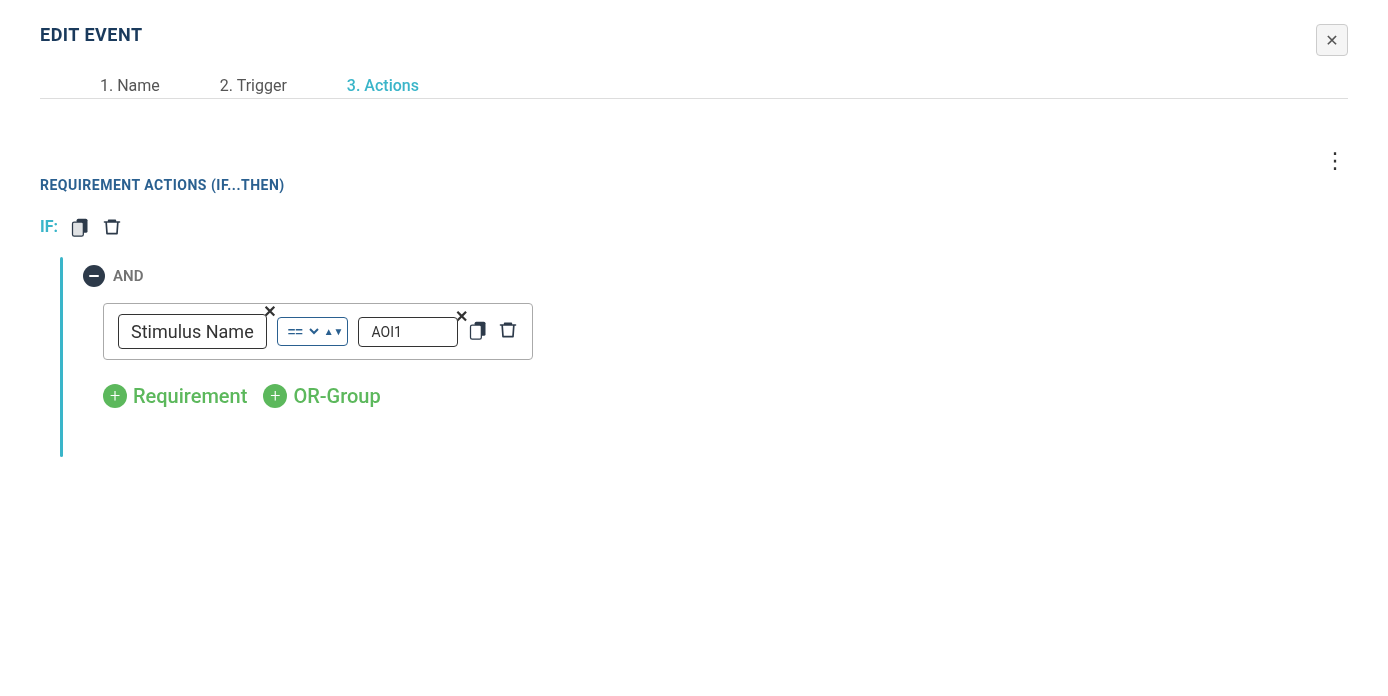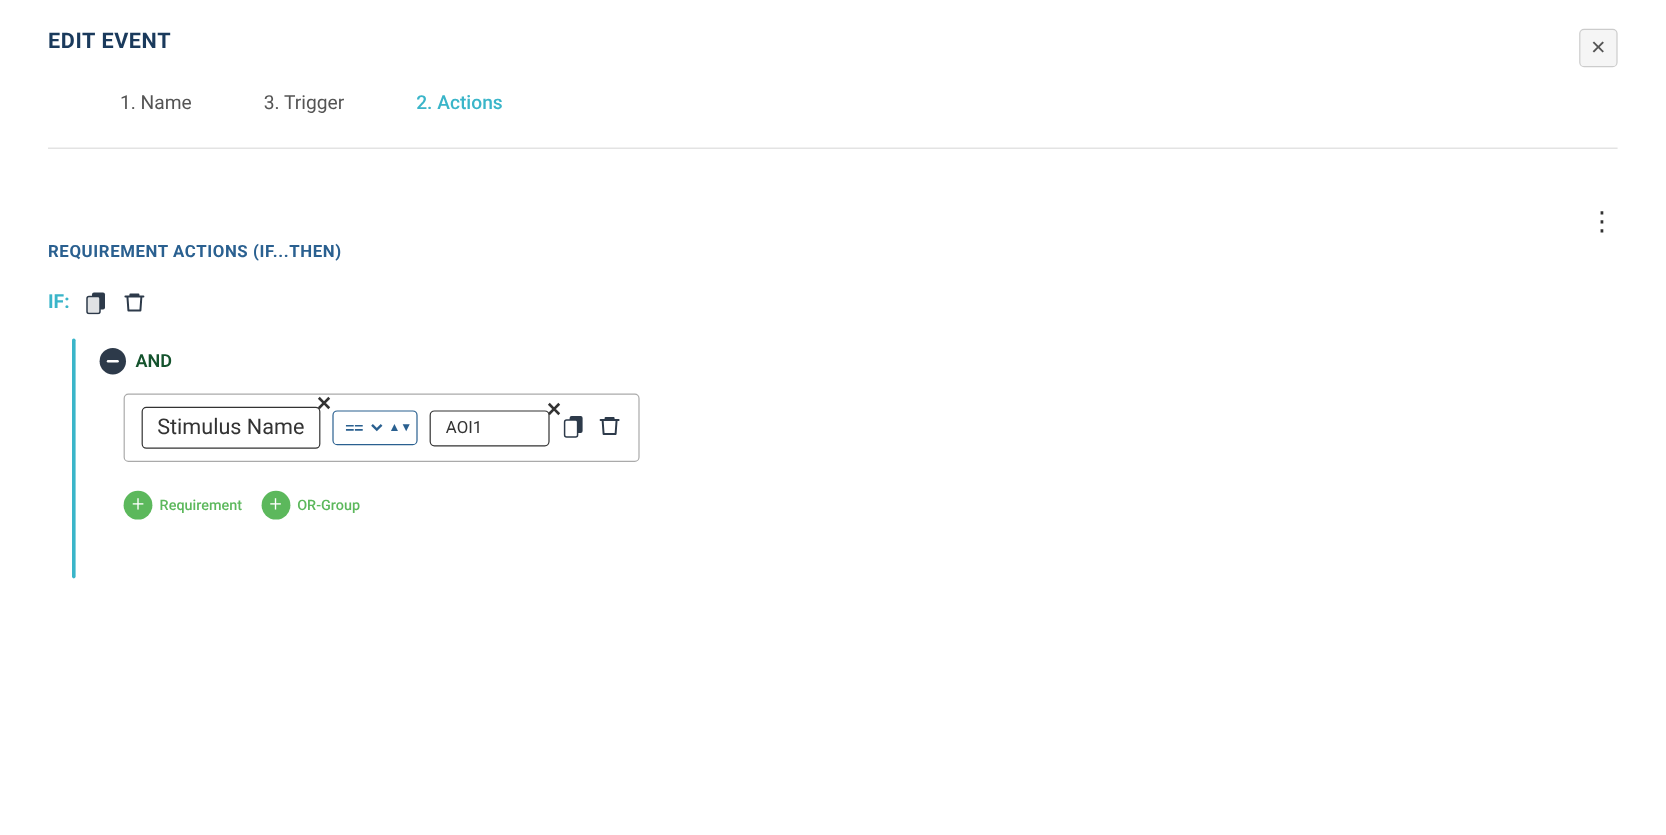--- a/index.html
+++ b/index.html
@@ -39,21 +39,21 @@
       justify-content: center;
       font-size: 16px;
       color: #555;
     }
 
     
     .steps {
       display: flex;
       align-items: center;
       gap: 60px;
-      margin-bottom: 28px;
+      margin-bottom: 3px;
       padding-left: 60px;
     }
     .step {
       font-size: 16px;
       color: #555;
       cursor: pointer;
     }
     .step.active {
       color: #3ab5c9;
       font-weight: 500;
@@ -138,21 +138,21 @@
     .minus-circle::before {
       content: '';
       width: 10px;
       height: 2px;
       background: #fff;
       border-radius: 1px;
     }
     .and-label {
       font-size: 15px;
       font-weight: 600;
-      color: #14532d;
+      color: #737373;
     }
 
     
     .condition-wrapper {
       border: 1px solid #aaa;
       border-radius: 4px;
       padding: 10px 14px;
       margin-bottom: 16px;
       display: inline-flex;
       flex-direction: column;
@@ -254,21 +254,21 @@
     }
     .plus-circle::before {
       content: '+';
       color: #fff;
       font-size: 18px;
       font-weight: 300;
       line-height: 1;
       margin-top: -1px;
     }
     .add-label {
-      font-size: 12px;
+      font-size: 20px;
       color: #5cb85c;
       font-weight: 500;
     }
 
     
     .trash-icon {
       display: inline-block;
       cursor: pointer;
     }
     .trash-icon svg {
@@ -295,22 +295,22 @@
 
   <div class="modal-header">
     <span class="modal-title">EDIT EVENT</span>
     <button class="close-btn">
       <span>✕</span>
     </button>
   </div>
 
   <div class="steps">
     <span class="step">1. Name</span>
-    <span class="step">3. Trigger</span>
-    <span class="step active">2. Actions</span>
+    <span class="step">2. Trigger</span>
+    <span class="step active">3. Actions</span>
   </div>
 
   <hr class="divider">
 
   <div class="section-header">
     <span class="section-title">REQUIREMENT ACTIONS (IF...THEN)</span>
     <span class="more-btn">⋮</span>
   </div>
 
   <div class="if-row">

